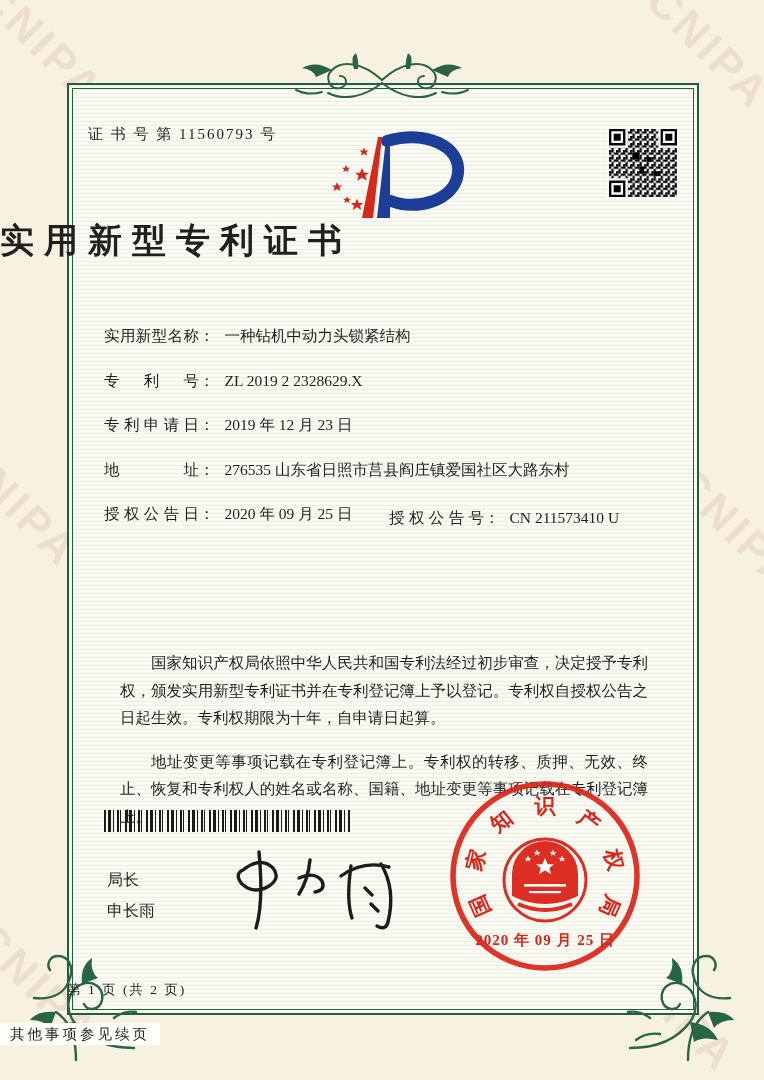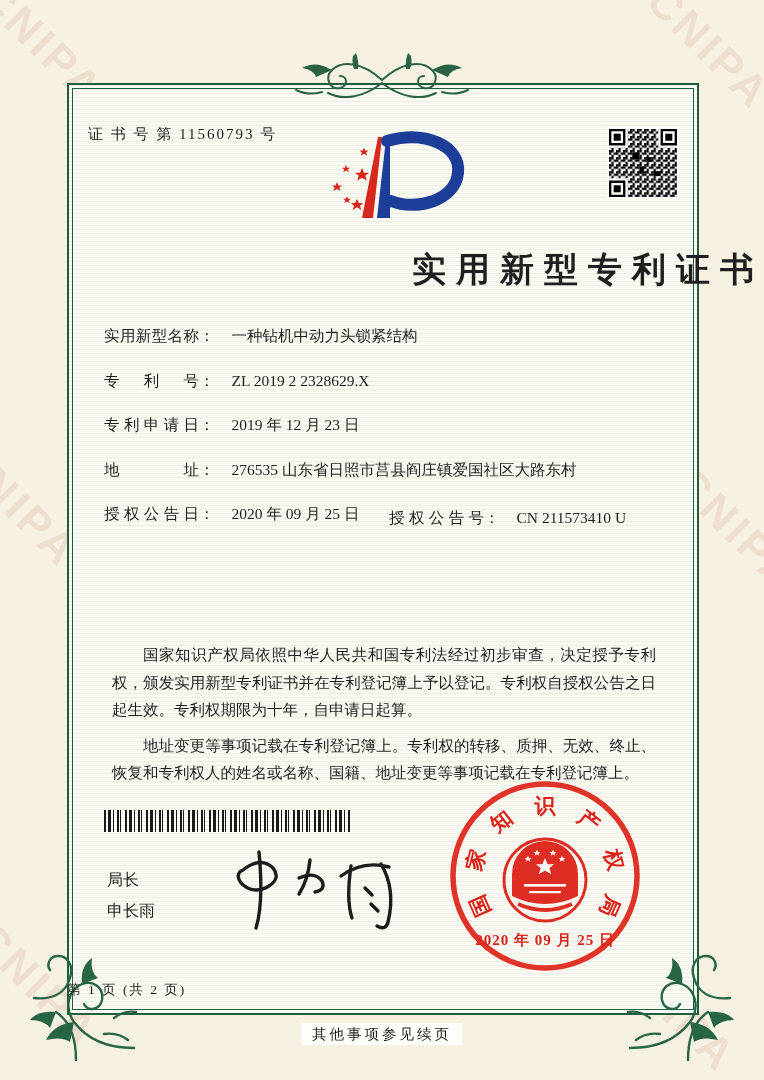--- a/index.html
+++ b/index.html
@@ -25,32 +25,32 @@
       repeating-linear-gradient(180deg, rgba(128,164,144,.13) 0 1px, rgba(255,255,255,0) 1px 4px),
       #fbfaf2;
   }
   .panel-inner{position:absolute;inset:3px;border:1px solid #215e3d}
   .orn{position:absolute;pointer-events:none}
   
   .certno{position:absolute;left:88px;top:125px;font-size:15px;letter-spacing:2px}
   .logo{position:absolute;left:320px;top:124px}
   .qr{position:absolute;left:607px;top:127px;background:#fff;padding:2px}
   .title{
-    position:absolute;left:0;top:247px;width:764px;text-align:right;
-    font-size:34px;font-weight:bold;letter-spacing:10px;padding-left:10px;box-sizing:border-box;
+    position:absolute;left:0;top:218px;width:764px;text-align:left;
+    font-size:34px;font-weight:bold;letter-spacing:10px;box-sizing:border-box;
   }
   
   .fields{position:absolute;left:104px;top:326px;width:572px;font-size:15.5px}
   .frow{position:relative;height:22px;margin-bottom:22.5px;white-space:nowrap}
   .flabel{display:inline-block;width:95px;text-align:justify;text-align-last:justify;vertical-align:bottom}
-  .fvalue{margin-left:17px}
+  .fvalue{margin-left:10px}
   .g2{position:absolute;left:285px;top:4px}
   
   .paras{position:absolute;left:104px;top:633px;width:560px;font-size:15.5px;line-height:27.5px;text-align:justify}
-  .paras p{margin:8px;text-indent:2em;word-break:break-all}
+  .paras p{margin:16px;text-indent:2em;word-break:break-all}
   
   .barcode{
     position:absolute;left:104px;top:810px;width:246px;height:22px;
     background:repeating-linear-gradient(90deg,
       #1a1a1a 0 2px,transparent 2px 4px,
       #1a1a1a 4px 7px,transparent 7px 9px,
       #1a1a1a 9px 10px,transparent 10px 13px,
       #1a1a1a 13px 15px,transparent 15px 16px,
       #1a1a1a 16px 17px,transparent 17px 21px);
   }
@@ -60,21 +60,21 @@
   .seal svg.ring{position:absolute;left:0;top:0}
   .sc{
     position:absolute;left:50%;top:50%;width:24px;margin-left:-12px;margin-top:-13px;
     text-align:center;font-size:21px;font-weight:bold;color:#dd2318;
   }
   .seal-date{
     position:absolute;left:447px;top:931px;width:196px;text-align:center;
     color:#d8241a;font-size:15px;font-weight:bold;letter-spacing:1px;white-space:nowrap;
   }
   .pageinfo{position:absolute;left:67px;top:981px;width:632px;font-size:13.5px;letter-spacing:2px}
-  .contnote{position:absolute;left:0;top:1025px;width:764px;text-align:center;font-size:14.5px;letter-spacing:3px}
+  .contnote{position:absolute;left:0;top:1025px;width:764px;text-align:left;font-size:14.5px;letter-spacing:3px}
   .contnote span{background:#fffef8;padding:3px 10px}
 </style>
 </head>
 <body>
 
 <span class="wm" style="left:-35px;top:18px">CNIPA</span>
 <span class="wm" style="left:140px;top:130px">CNIPA</span>
 <span class="wm" style="left:632px;top:22px">CNIPA</span>
 <span class="wm g" style="left:448px;top:330px">CNIPA</span>
 <span class="wm" style="left:-60px;top:480px">CNIPA</span>

